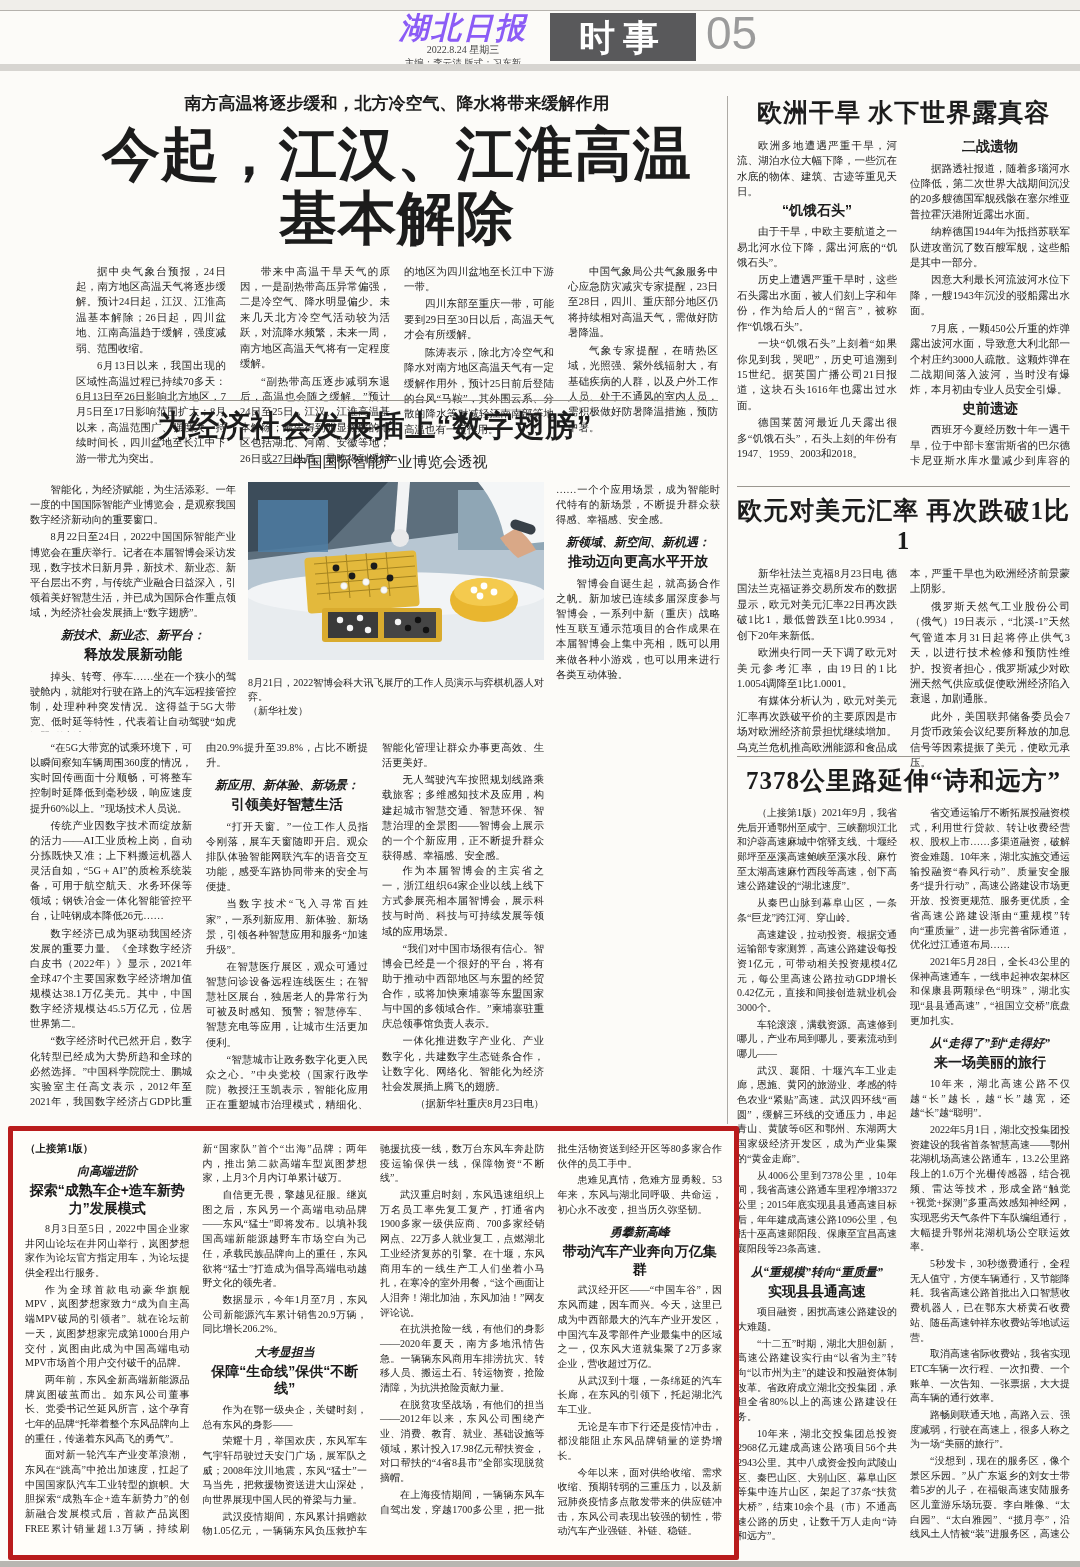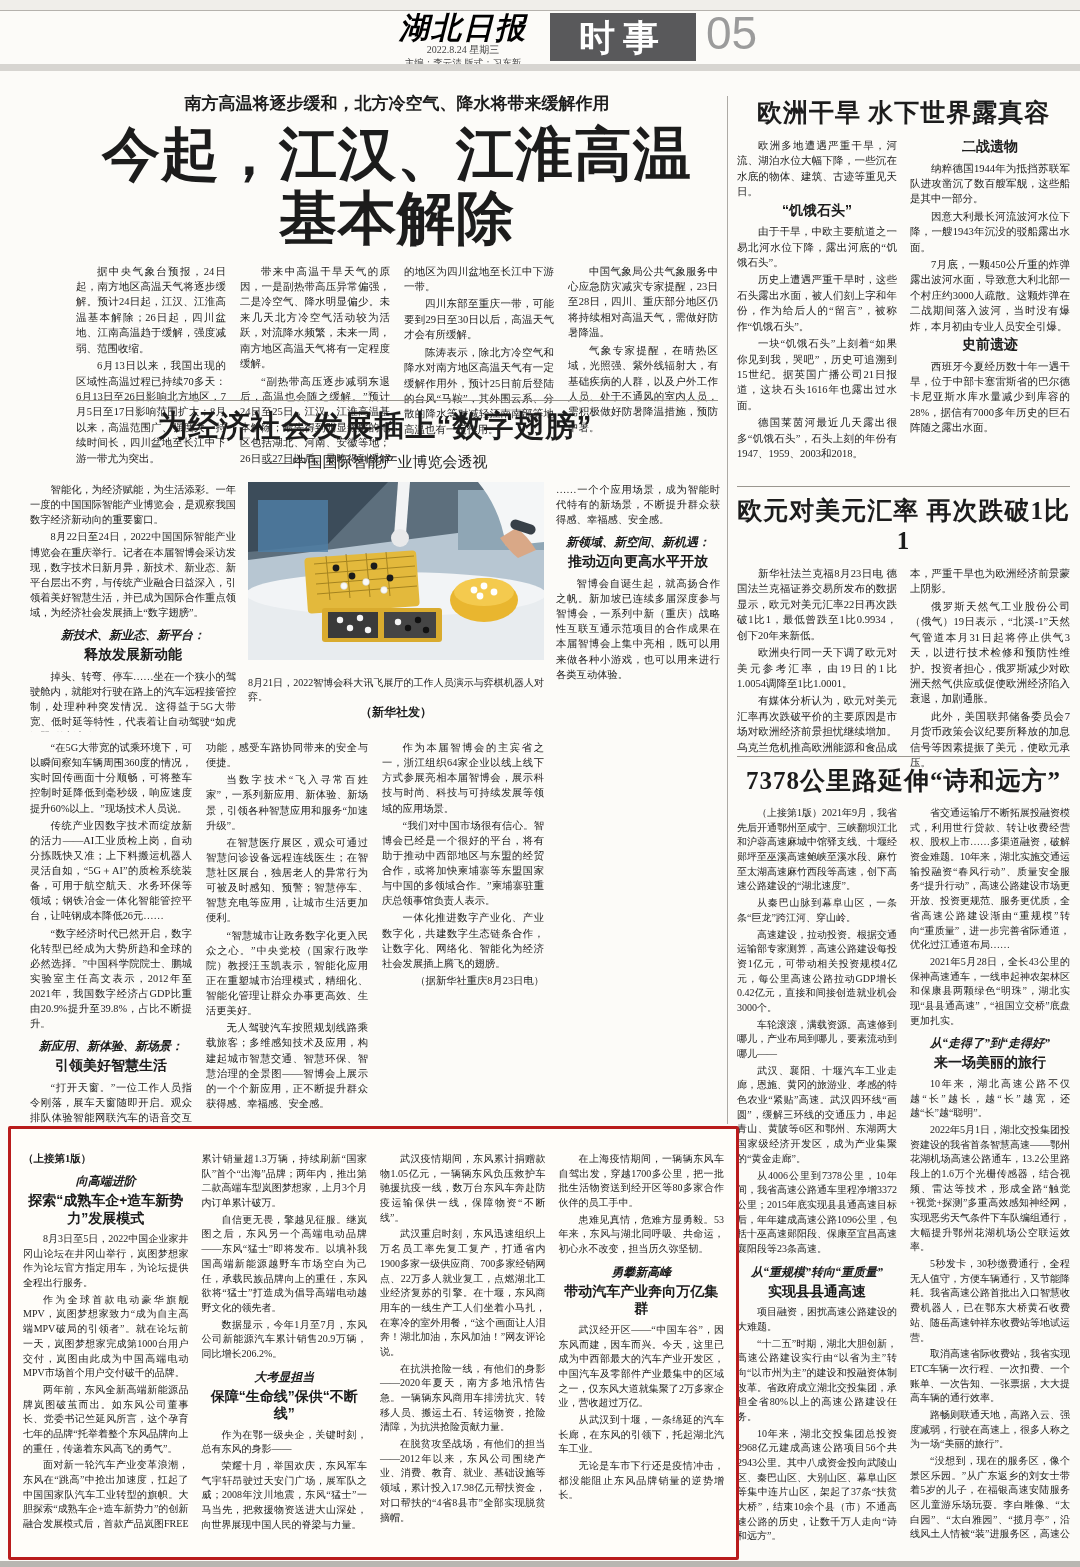--- a/index.html
+++ b/index.html
@@ -1,21 +1,21 @@
 <!DOCTYPE html>
 <html><head>
 <meta charset="utf-8">
 <style>
   html,body{margin:0;padding:0;background:#ffffff;}
   .page{position:relative;width:1080px;height:1567px;background:#fcfbf8;color:#1c1c1c;
         font-family:"Liberation Serif","DejaVu Serif",serif;overflow:hidden;}
   
   .top-strip{position:absolute;top:0;left:0;right:0;height:10px;background:#f0eeea;border-bottom:1px solid #b5b2ad;}
   .brand{position:absolute;top:13px;left:384px;width:158px;text-align:center;}
-  .paper-name{font-size:30px;font-weight:bold;font-style:italic;color:#000000;letter-spacing:2px;line-height:1;}
+  .paper-name{font-size:30px;font-weight:bold;font-style:italic;color:#8b5cf6;letter-spacing:2px;line-height:1;}
   .paper-date{font-size:10px;color:#454545;margin-top:0;}
   .paper-editors{font-size:9.5px;color:#454545;}
   .section-block{position:absolute;top:13px;left:550px;width:146px;height:48px;background:#59595b;color:#ffffff;
         font-size:36px;font-weight:900;text-align:center;line-height:50px;letter-spacing:8px;
         font-family:"Liberation Sans","DejaVu Sans",sans-serif;}
   .page-no{position:absolute;top:10px;left:706px;font-size:46px;line-height:1;color:#9b9b9b;
         font-family:"Liberation Sans","DejaVu Sans",sans-serif;}
   .mast-band{position:absolute;top:64px;left:0;right:0;height:7px;background:#d7d5d1;}
   .bottom-strip{position:absolute;top:1561px;left:0;right:0;height:6px;background:#b9b6b1;}
   
@@ -39,32 +39,32 @@
   
   .expo{position:absolute;left:30px;top:406px;width:690px;font-size:10.3px;}
   .e-headline{font-size:30px;font-weight:900;text-align:center;margin:0;letter-spacing:1px;
         font-family:"Liberation Sans","DejaVu Sans",sans-serif;}
   .e-subtitle{font-size:15px;text-align:center;margin:6px 0 10px;}
   .e-rowA{display:flex;gap:12px;height:250px;overflow:hidden;}
   .e-col-left{width:206px;overflow:hidden;}
   .e-photo-wrap{width:296px;flex:none;}
   .e-photo{display:block;width:296px;height:178px;background:#c6d2da;}
   .e-caption{font-size:10px;line-height:1.4;margin-top:16px;text-align:justify;}
-  .e-caption-credit{font-size:12px;text-align:center;font-weight:bold;}
+  .e-caption-credit{font-size:10px;text-align:left;}
   .e-col-right{flex:1;overflow:hidden;}
   .e-rowB{margin-top:8px;height:396px;font-size:10.3px;}
   
   .rail-article{position:absolute;left:737px;width:333px;}
   .r-headline{font-size:25px;font-weight:900;text-align:center;margin:0 0 10px;letter-spacing:1px;line-height:1.2;}
   .d-body{height:338px;font-size:10.5px;}
   .eu-body{height:212px;font-size:10.5px;}
   .rd-body{height:752px;font-size:10px;}
   
-  .dongfeng{position:absolute;left:8px;top:1126px;width:731px;height:434px;border:3px solid #b91c1c;
-        background:#fffdf9;padding:23px 12px;box-sizing:border-box;border-radius:2px;}
+  .dongfeng{position:absolute;left:8px;top:1126px;width:731px;height:434px;border:5px solid #b91c1c;
+        background:#fffdf9;padding:11px 12px;box-sizing:border-box;border-radius:2px;}
   .df-body{height:100%;column-count:4;column-gap:13px;column-fill:auto;overflow:hidden;
         font-size:10px;text-align:justify;}
   .cont{font-weight:bold;text-indent:0;margin:0 0 4px;font-size:10.5px;}
 </style>
 </head>
 <body>
 
 <div class="page">
 
   <div class="top-strip"></div>
@@ -183,20 +183,21 @@
             <div class="kicker">新领域、新空间、新机遇：</div>
             <div class="subhead">推动迈向更高水平开放</div>
             <p class="para">智博会自诞生起，就高扬合作之帆。新加坡已连续多届深度参与智博会，一系列中新（重庆）战略性互联互通示范项目的合作成果在本届智博会上集中亮相，既可以用来做各种小游戏，也可以用来进行各类互动体验。</p>
           </div>
       </div>
     </div>
     <div class="e-rowB body-cols cols4">
       <div>
           <p class="para">“在5G大带宽的试乘环境下，可以瞬间察知车辆周围360度的情况，实时回传画面十分顺畅，可将整车控制时延降低到毫秒级，响应速度提升60%以上。”现场技术人员说。</p>
           <p class="para">传统产业因数字技术而绽放新的活力——AI工业质检上岗，自动分拣既快又准；上下料搬运机器人灵活自如，“5G＋AI”的质检系统装备，可用于航空航天、水务环保等领域；钢铁冶金一体化智能管控平台，让吨钢成本降低26元……</p>
+          <p class="para">数字经济已成为驱动我国经济发展的重要力量。《全球数字经济白皮书（2022年）》显示，2021年全球47个主要国家数字经济增加值规模达38.1万亿美元。其中，中国数字经济规模达45.5万亿元，位居世界第二。</p>
           <p class="para">“数字经济时代已然开启，数字化转型已经成为大势所趋和全球的必然选择。”中国科学院院士、鹏城实验室主任高文表示，2012年至2021年，我国数字经济占GDP比重由20.9%提升至39.8%，占比不断提升。</p>
         </div>
       <div>
           <div class="kicker">新应用、新体验、新场景：</div>
           <div class="subhead">引领美好智慧生活</div>
           <p class="para">“打开天窗。”一位工作人员指令刚落，展车天窗随即开启。观众排队体验智能网联汽车的语音交互功能，感受车路协同带来的安全与便捷。</p>
           <p class="para">当数字技术“飞入寻常百姓家”，一系列新应用、新体验、新场景，引领各种智慧应用和服务“加速升级”。</p>
           <p class="para">在智慧医疗展区，观众可通过智慧问诊设备远程连线医生；在智慧社区展台，独居老人的异常行为可被及时感知、预警；智慧停车、智慧充电等应用，让城市生活更加便利。</p>
           <p class="para">“智慧城市让政务数字化更入民众之心。”中央党校（国家行政学院）教授汪玉凯表示，智能化应用正在重塑城市治理模式，精细化、智能化管理让群众办事更高效、生活更美好。</p>
           <p class="para">无人驾驶汽车按照规划线路乘载旅客；多维感知技术及应用，构建起城市智慧交通、智慧环保、智慧治理的全景图——智博会上展示的一个个新应用，正不断提升群众获得感、幸福感、安全感。</p>
@@ -218,20 +219,21 @@
       <p class="para">欧洲多地遭遇严重干旱，河流、湖泊水位大幅下降，一些沉在水底的物体、建筑、古迹等重见天日。</p>
       <div>
           <div class="subhead">“饥饿石头”</div>
           <p class="para">由于干旱，中欧主要航道之一易北河水位下降，露出河底的“饥饿石头”。</p>
           <p class="para">历史上遭遇严重干旱时，这些石头露出水面，被人们刻上字和年份，作为给后人的“留言”，被称作“饥饿石头”。</p>
           <p class="para">一块“饥饿石头”上刻着“如果你见到我，哭吧”，历史可追溯到15世纪。据英国广播公司21日报道，这块石头1616年也露出过水面。</p>
           <p class="para">德国莱茵河最近几天露出很多“饥饿石头”，石头上刻的年份有1947、1959、2003和2018。</p>
         </div>
       <div>
           <div class="subhead">二战遗物</div>
+          <p class="para">据路透社报道，随着多瑙河水位降低，第二次世界大战期间沉没的20多艘德国军舰残骸在塞尔维亚普拉霍沃港附近露出水面。</p>
           <p class="para">纳粹德国1944年为抵挡苏联军队进攻凿沉了数百艘军舰，这些船是其中一部分。</p>
           <p class="para">因意大利最长河流波河水位下降，一艘1943年沉没的驳船露出水面。</p>
           <p class="para">7月底，一颗450公斤重的炸弹露出波河水面，导致意大利北部一个村庄约3000人疏散。这颗炸弹在二战期间落入波河，当时没有爆炸，本月初由专业人员安全引爆。</p>
         </div>
       <div>
           <div class="subhead">史前遗迹</div>
           <p class="para">西班牙今夏经历数十年一遇干旱，位于中部卡塞雷斯省的巴尔德卡尼亚斯水库水量减少到库容的28%，据信有7000多年历史的巨石阵随之露出水面。</p>
         </div>
 
     </div>

